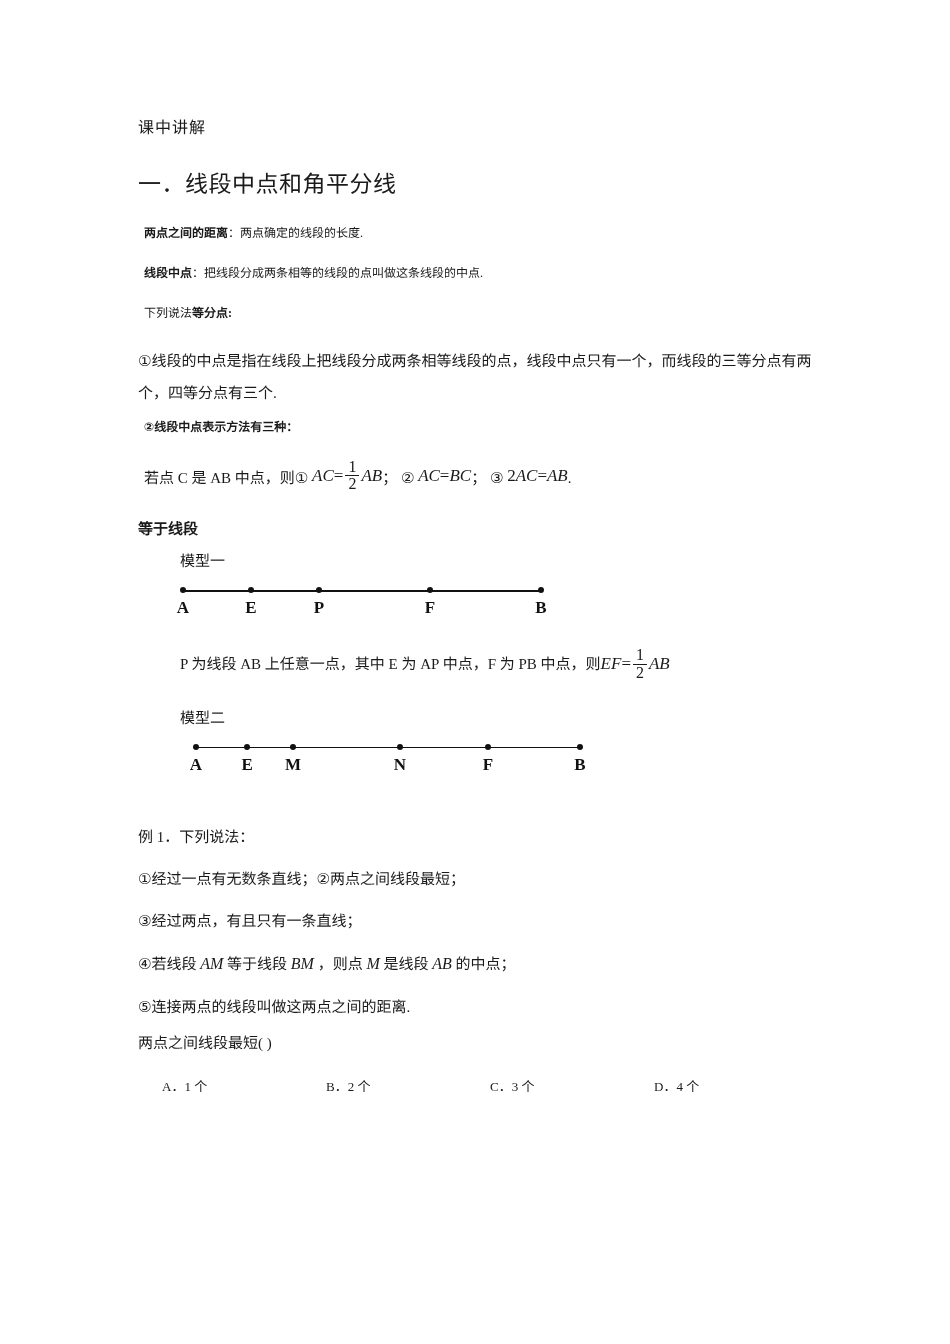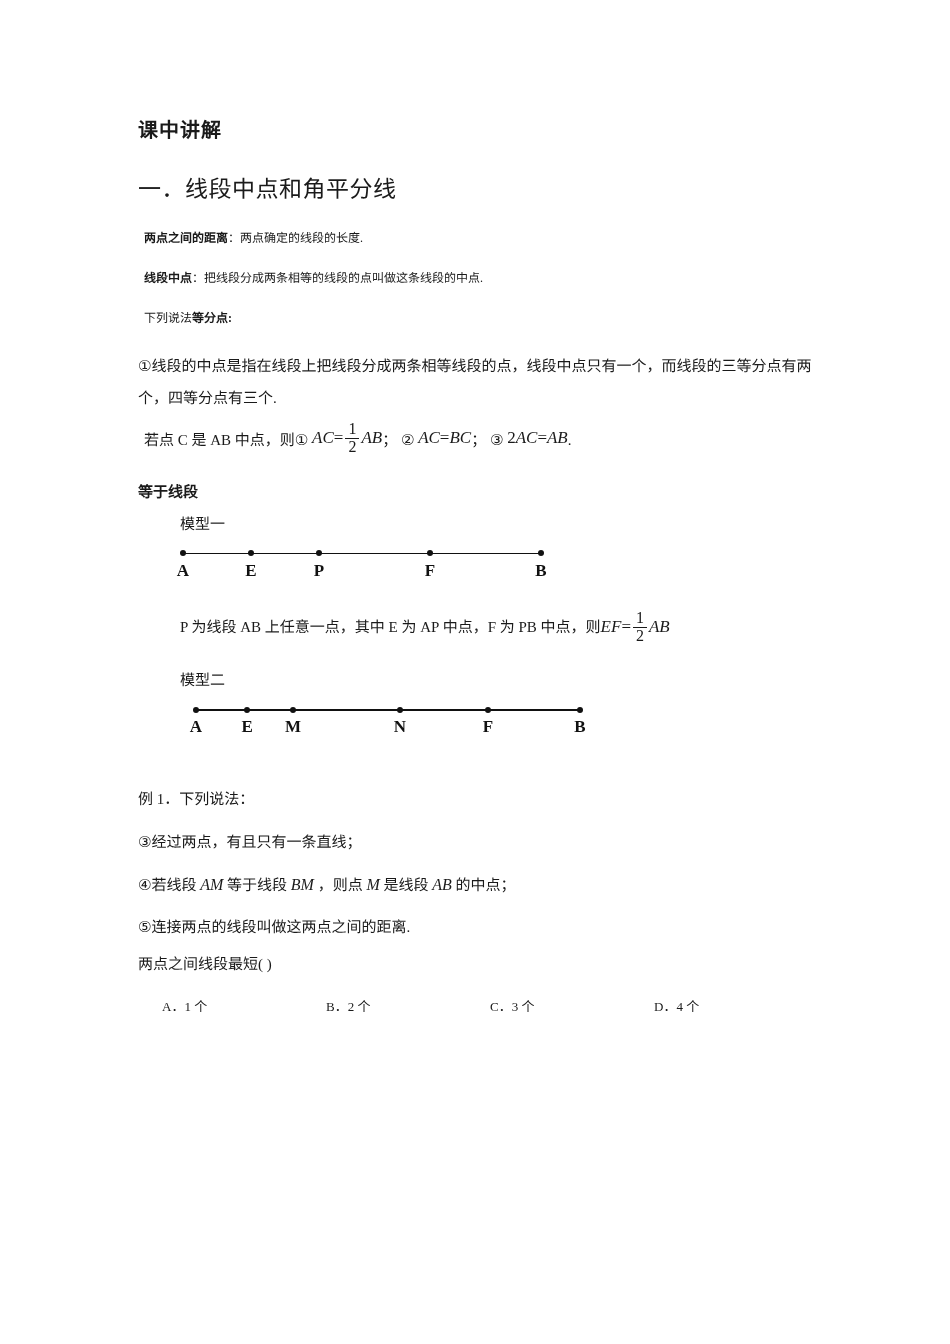--- a/index.html
+++ b/index.html
@@ -25,22 +25,22 @@
   }
   .content {
     position: absolute;
     left: 138px;
     top: 118px;
     width: 680px;
   }
 
   
   .h-title {
-    font-size: 20px;
-    font-weight: bold;
+    font-size: 16px;
+    font-weight: normal;
     letter-spacing: 1px;
     margin: 0 0 34px 0;
     line-height: 1.2;
   }
   .h-section {
     font-size: 23px;
     font-weight: normal;
     letter-spacing: 0.5px;
     margin: 0 0 26px 0;
     line-height: 1.2;
@@ -213,20 +213,23 @@
     </p>
 
     <p class="para">
       <span>下列说法</span><b>等分点:</b>
     </p>
 
     <p class="para-wrap">
       <span class="cnum">①</span><span>线段的中点是指在线段上把线段分成两条相等线段的点，线段中点只有一个，而线段的三等分点有两个，四等分点有三个.</span>
     </p>
 
+    <p class="para" style="margin-top:10px;">
+      <b><span class="cnum">②</span><span>线段中点表示方法有三种：</span></b>
+    </p>
 
     <div class="formula-line">
       <span class="lead">若点 C 是 AB 中点，则</span><span class="cnum lead">①</span>
       <span class="math"><span>AC</span><span class="math-up">=</span><span class="frac"><span class="num">1</span><span class="den">2</span></span><span>AB</span></span><span class="lead">；</span>
       <span class="cnum lead">②</span>
       <span class="math"><span>AC</span><span class="math-up">=</span><span>BC</span></span><span class="lead">；</span>
       <span class="cnum lead">③</span>
       <span class="math"><span class="math-up">2</span><span>AC</span><span class="math-up">=</span><span>AB</span></span><span class="lead">.</span>
     </div>
 
@@ -268,20 +271,23 @@
           <div class="nl-dot" style="left: 76%;"></div>
           <div class="nl-lbl" style="left: 76%;">F</div>
           <div class="nl-dot" style="left: 100%;"></div>
           <div class="nl-lbl" style="left: 100%;">B</div>
         </div>
     </div>
 
     <div class="example">
       <p class="ex-line">例 1．下列说法：</p>
 
+      <p class="ex-line">
+        <span class="cnum">①</span><span>经过一点有无数条直线；</span><span class="cnum">②</span><span>两点之间线段最短；</span>
+      </p>
 
       <p class="ex-line">
         <span class="cnum">③</span><span>经过两点，有且只有一条直线；</span>
       </p>
 
       <p class="ex-line">
         <span class="cnum">④</span><span id="stmt4-body"><span>若线段 </span><span class="math" style="font-size: 16px;">AM</span><span> 等于线段 </span><span class="math" style="font-size: 16px;">BM</span><span> ，则点 </span><span class="math" style="font-size: 16px;">M</span><span> 是线段 </span><span class="math" style="font-size: 16px;">AB</span><span> 的中点；</span></span>
       </p>
 
       <p class="ex-line last">

